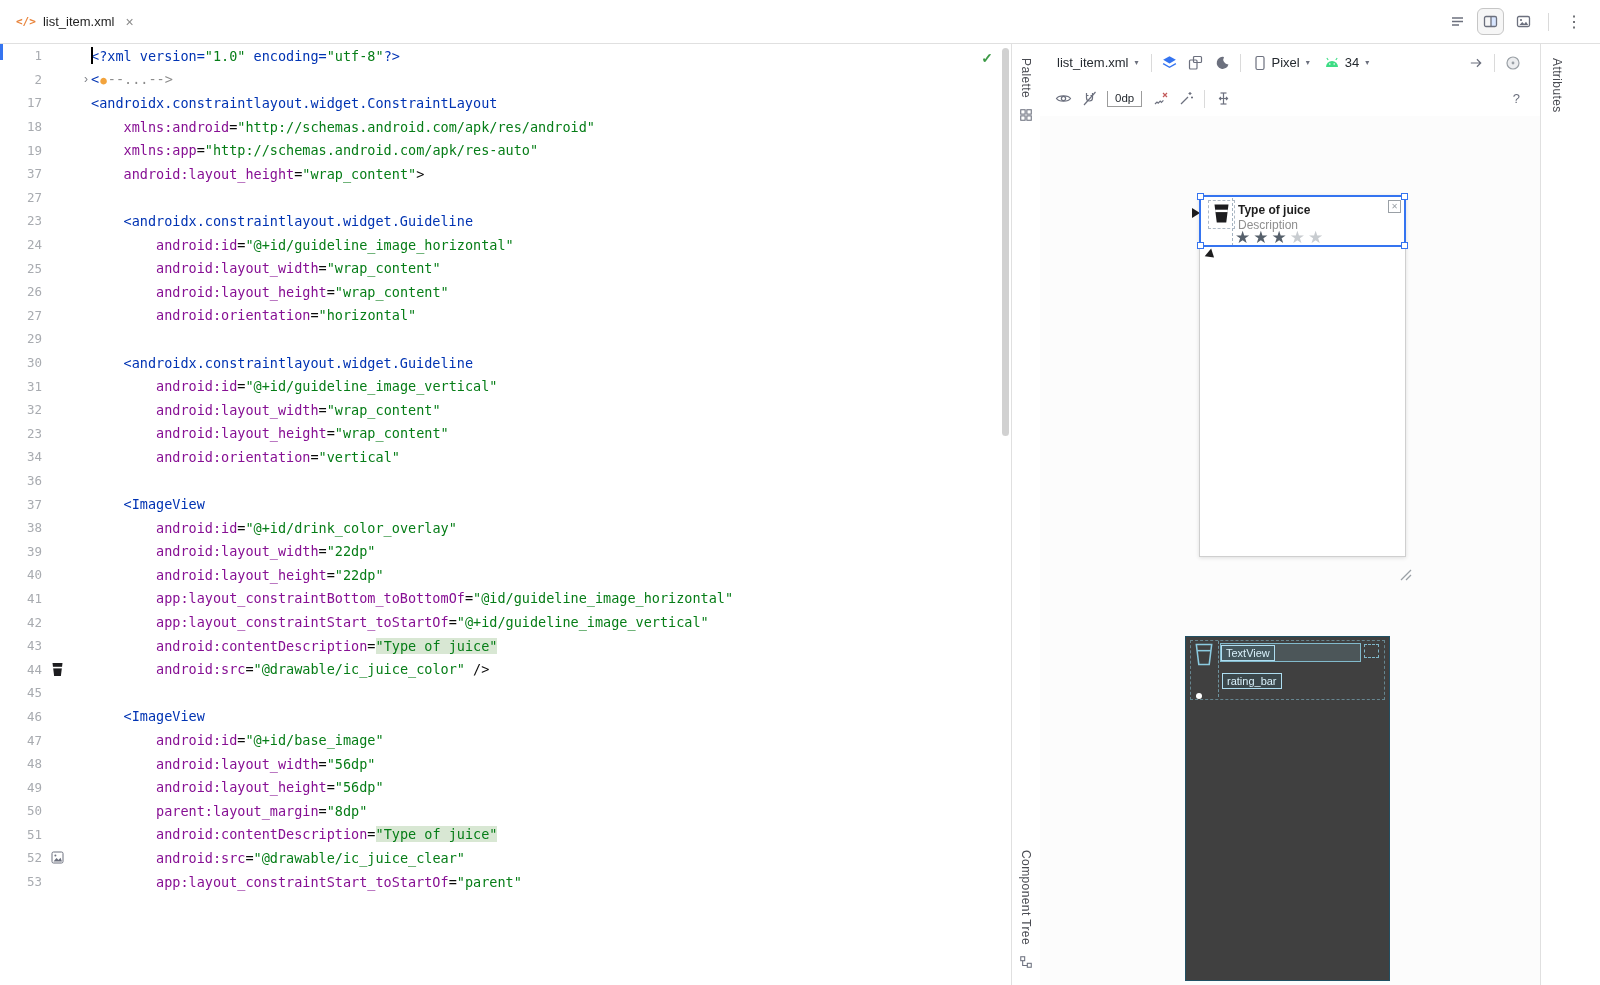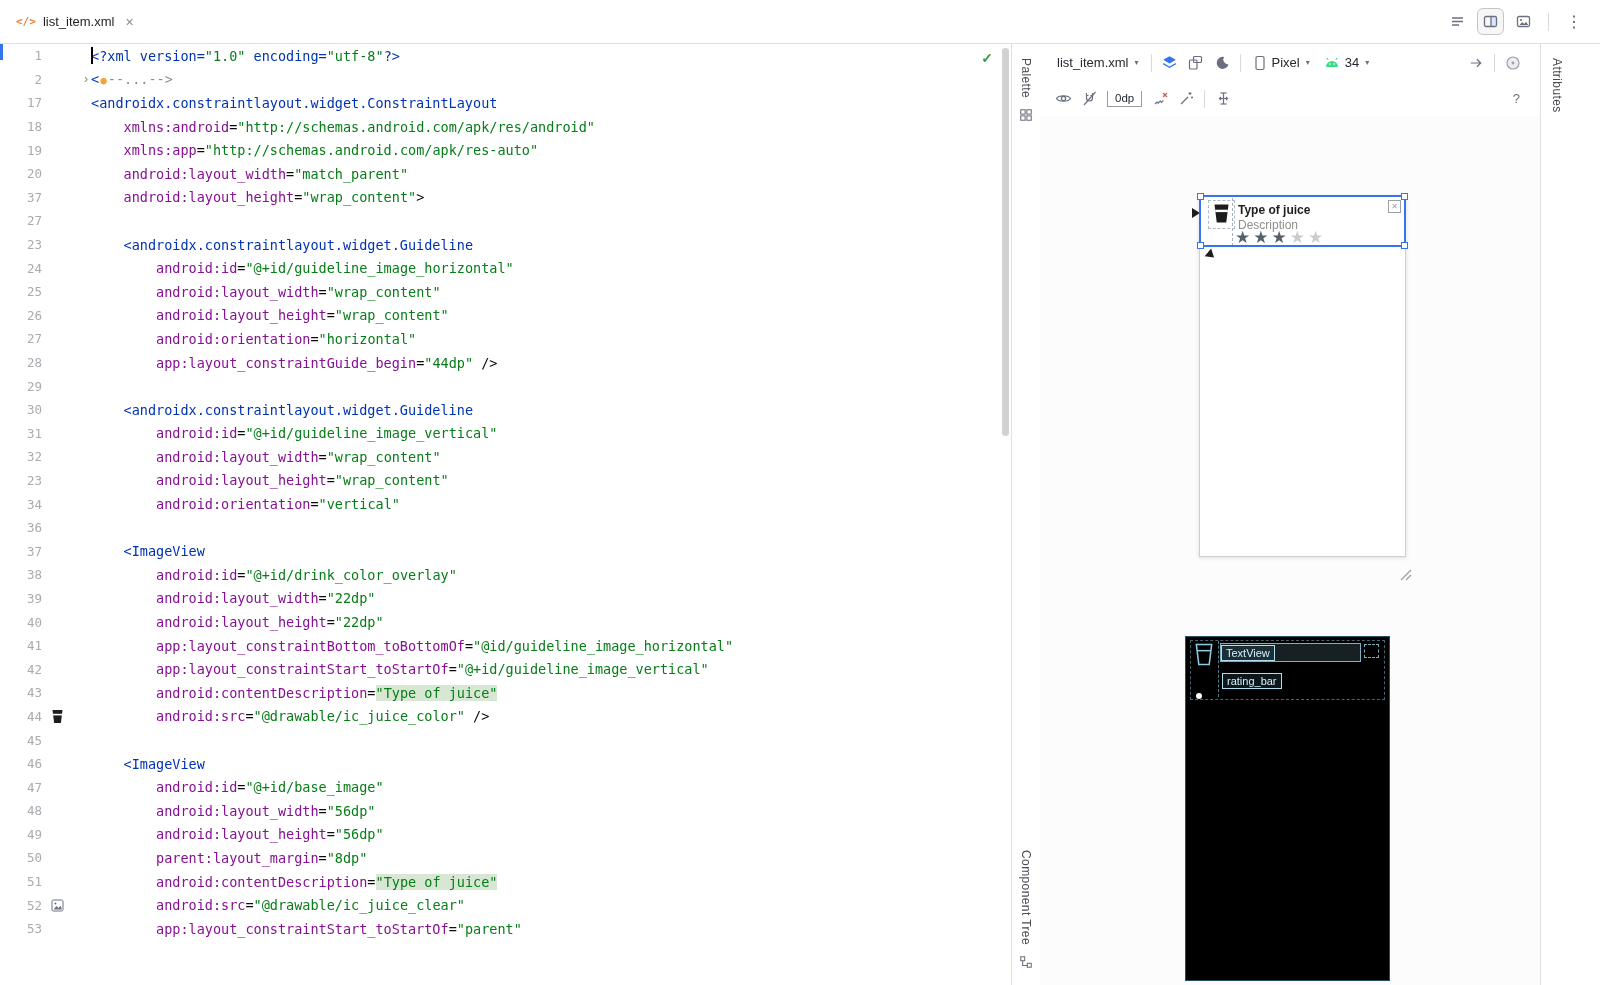--- a/index.html
+++ b/index.html
@@ -70,21 +70,21 @@
   .pv-glass{position:absolute;left:12px;top:7px}
   .pv-title{position:absolute;left:38px;top:7px;font-size:12px;font-weight:700;color:#1E1E1E}
   .pv-desc{position:absolute;left:38px;top:22px;font-size:12px;color:#8E8E8E}
   .pv-stars{position:absolute;left:35px;top:31px;white-space:nowrap}
   .star{font-size:17px;letter-spacing:3px;color:#C8CCD0}
   .star.filled{color:#56606B}
   .tri-a{position:absolute;left:-8px;top:12px;width:0;height:0;border-top:5px solid transparent;border-bottom:5px solid transparent;border-left:8px solid #1d1d1f}
   .tri-b{position:absolute;left:7px;top:54px;width:0;height:0;border-top:5px solid transparent;border-bottom:5px solid transparent;border-left:8px solid #1d1d1f;transform:rotate(40deg)}
   .resize-handle{position:absolute;left:355px;top:450px}
 
-  .blueprint{position:absolute;left:145px;top:520px;width:205px;height:345px;background:#000000;border:1px solid #215063}
+  .blueprint{position:absolute;left:145px;top:520px;width:205px;height:345px;background:#404040;border:1px solid #215063}
   .bp-dash-outer{position:absolute;left:4px;top:3px;width:195px;height:60px;border:1px dashed rgba(140,203,224,.5)}
   .bp-guide-v{position:absolute;left:32px;top:4px;height:56px;border-left:1px dashed rgba(140,203,224,.6)}
   .bp-glass{position:absolute;left:8px;top:6px}
   .bp-tv-outer{position:absolute;left:34px;top:6px;width:141px;height:19px;background:rgba(140,203,224,.16);border:1px solid rgba(140,203,224,.85);display:flex;align-items:center}
   .bp-label{font-size:11px;color:#D8F0FA;border:1px solid #AEDDF0;padding:0 4px;line-height:14px;background:rgba(42,90,108,.25)}
   .bp-sq{position:absolute;left:178px;top:7px;width:15px;height:14px;border:1px dashed rgba(140,203,224,.85)}
   .bp-rating{position:absolute;left:36px;top:36px}
   .bp-dot{position:absolute;left:10px;top:56px;width:6px;height:6px;border-radius:50%;background:#fff}
 
   
@@ -164,27 +164,20 @@
         </div>
         <div class="line">
           <div class="gutter">
             <span class="lnum">19</span>
             <span class="gicon"></span>
           </div>
           <div class="codetext"><span class="tk-p">    </span><span class="tk-a">xmlns:app</span><span class="tk-p">=</span><span class="tk-v">"http://schemas.android.com/apk/res-auto"</span></div>
         </div>
         <div class="line">
           <div class="gutter">
-            <span class="lnum">20</span>
-            <span class="gicon"></span>
-          </div>
-          <div class="codetext"><span class="tk-p">    </span><span class="tk-a">android:layout_width</span><span class="tk-p">=</span><span class="tk-v">"match_parent"</span></div>
-        </div>
-        <div class="line">
-          <div class="gutter">
             <span class="lnum">37</span>
             <span class="gicon"></span>
           </div>
           <div class="codetext"><span class="tk-p">    </span><span class="tk-a">android:layout_height</span><span class="tk-p">=</span><span class="tk-v">"wrap_content"</span><span class="tk-p">&gt;</span></div>
         </div>
         <div class="line">
           <div class="gutter">
             <span class="lnum">27</span>
             <span class="gicon"></span>
           </div>
@@ -217,27 +210,20 @@
             <span class="gicon"></span>
           </div>
           <div class="codetext"><span class="tk-p">        </span><span class="tk-a">android:layout_height</span><span class="tk-p">=</span><span class="tk-v">"wrap_content"</span></div>
         </div>
         <div class="line">
           <div class="gutter">
             <span class="lnum">27</span>
             <span class="gicon"></span>
           </div>
           <div class="codetext"><span class="tk-p">        </span><span class="tk-a">android:orientation</span><span class="tk-p">=</span><span class="tk-v">"horizontal"</span></div>
-        </div>
-        <div class="line">
-          <div class="gutter">
-            <span class="lnum">28</span>
-            <span class="gicon"></span>
-          </div>
-          <div class="codetext"><span class="tk-p">        </span><span class="tk-a">app:layout_constraintGuide_begin</span><span class="tk-p">=</span><span class="tk-v">"44dp"</span><span class="tk-p"> /&gt;</span></div>
         </div>
         <div class="line">
           <div class="gutter">
             <span class="lnum">29</span>
             <span class="gicon"></span>
           </div>
           <div class="codetext"></div>
         </div>
         <div class="line">
           <div class="gutter">

